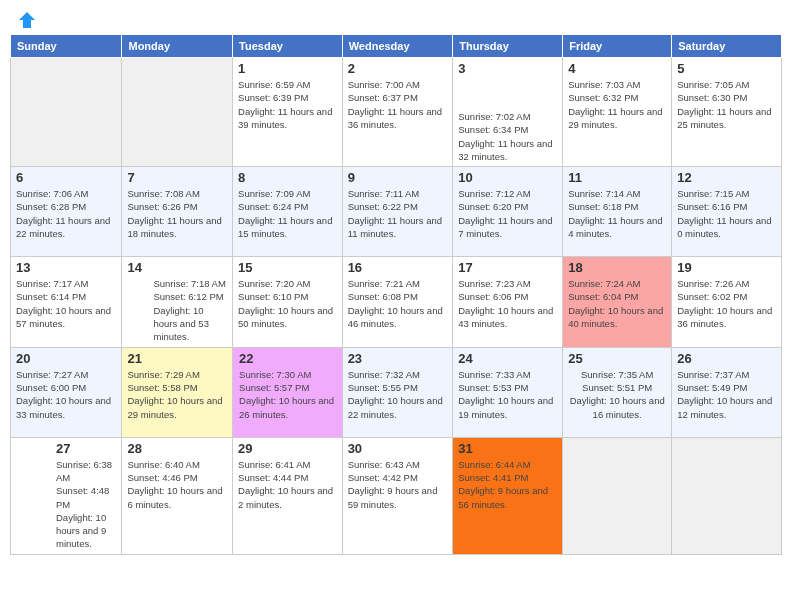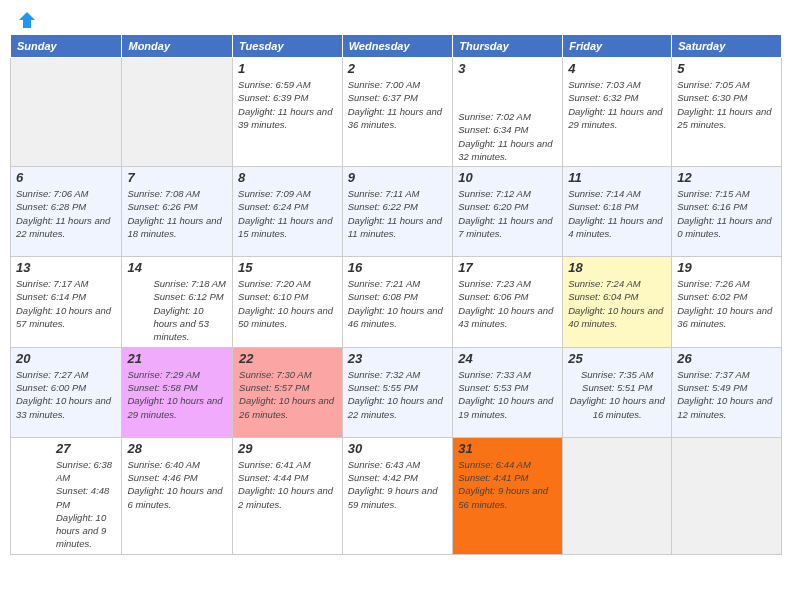--- a/index.html
+++ b/index.html
@@ -50,21 +50,20 @@
       font-weight: normal;
     }
     .subtitle {
       font-size: 14px;
       color: #555;
     }
     .calendar {
       width: 100%;
       border-collapse: collapse;
       font-size: 10px;
-      font-style: italic;
     }
     .calendar th {
       background-color: #4472C4;
       color: #fff;
       text-align: left;
       padding: 5px 6px;
       font-size: 11px;
       font-weight: bold;
       border: 1px solid #fff;
     }
@@ -230,47 +229,47 @@
           <div class="day-info" style="white-space: pre-line;">Sunrise: 7:21 AM
 Sunset: 6:08 PM
 Daylight: 10 hours and 46 minutes.</div>
         </td>
         <td style="background: rgb(255, 255, 255);">
           <span class="day-number">17</span>
           <div class="day-info" style="white-space: pre-line;">Sunrise: 7:23 AM
 Sunset: 6:06 PM
 Daylight: 10 hours and 43 minutes.</div>
         </td>
-        <td style="background: #fef9c3;">
+        <td style="background: #fca5a5;">
           <span class="day-number">18</span>
           <div class="day-info" style="white-space: pre-line;">Sunrise: 7:24 AM
 Sunset: 6:04 PM
 Daylight: 10 hours and 40 minutes.</div>
         </td>
         <td style="background: rgb(255, 255, 255);">
           <span class="day-number">19</span>
           <div class="day-info" style="white-space: pre-line;">Sunrise: 7:26 AM
 Sunset: 6:02 PM
 Daylight: 10 hours and 36 minutes.</div>
         </td>
       </tr>
       <tr>
         <td style="background: rgb(240, 244, 255);">
           <span class="day-number">20</span>
           <div class="day-info" style="white-space: pre-line;">Sunrise: 7:27 AM
 Sunset: 6:00 PM
 Daylight: 10 hours and 33 minutes.</div>
         </td>
-        <td style="background: #f0abfc;">
+        <td style="background: #fef9c3;">
           <span class="day-number">21</span>
           <div class="day-info" style="white-space: pre-line;">Sunrise: 7:29 AM
 Sunset: 5:58 PM
 Daylight: 10 hours and 29 minutes.</div>
         </td>
-        <td style="background: #fca5a5; padding-left: 6px;">
+        <td style="background: #f0abfc; padding-left: 6px;">
           <span class="day-number">22</span>
           <div class="day-info" style="white-space: pre-line;">Sunrise: 7:30 AM
 Sunset: 5:57 PM
 Daylight: 10 hours and 26 minutes.</div>
         </td>
         <td style="background: rgb(240, 244, 255);">
           <span class="day-number">23</span>
           <div class="day-info" style="white-space: pre-line;">Sunrise: 7:32 AM
 Sunset: 5:55 PM
 Daylight: 10 hours and 22 minutes.</div>

